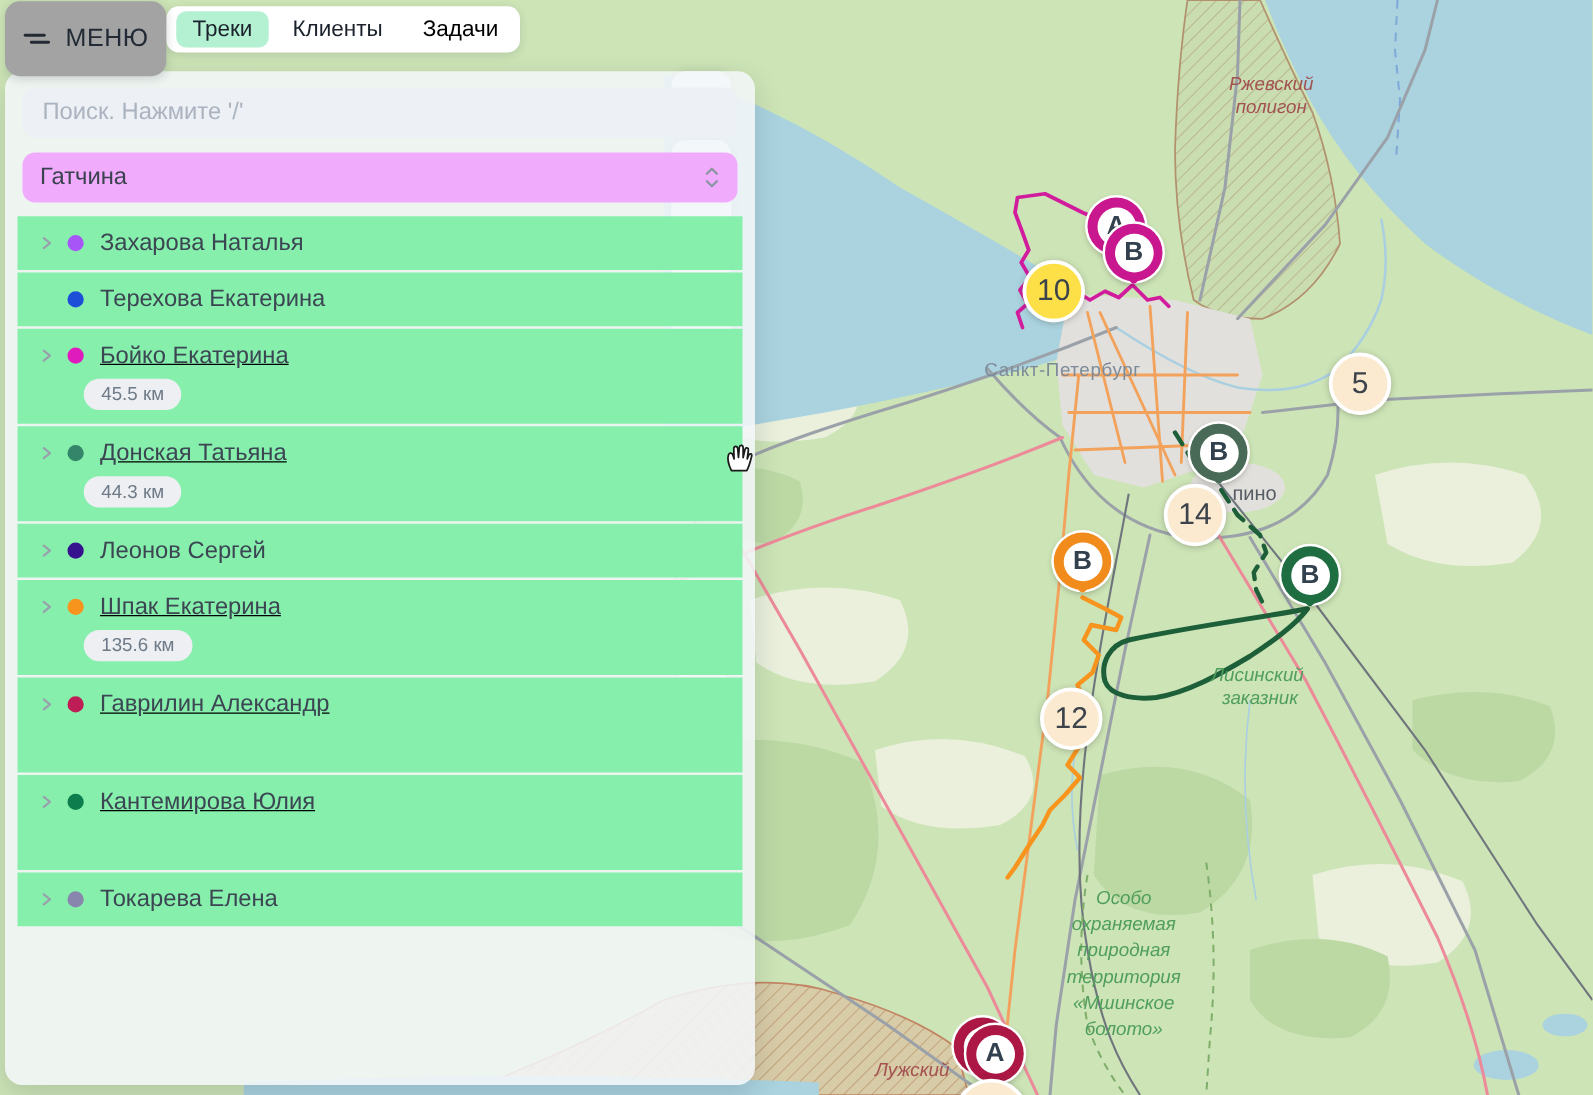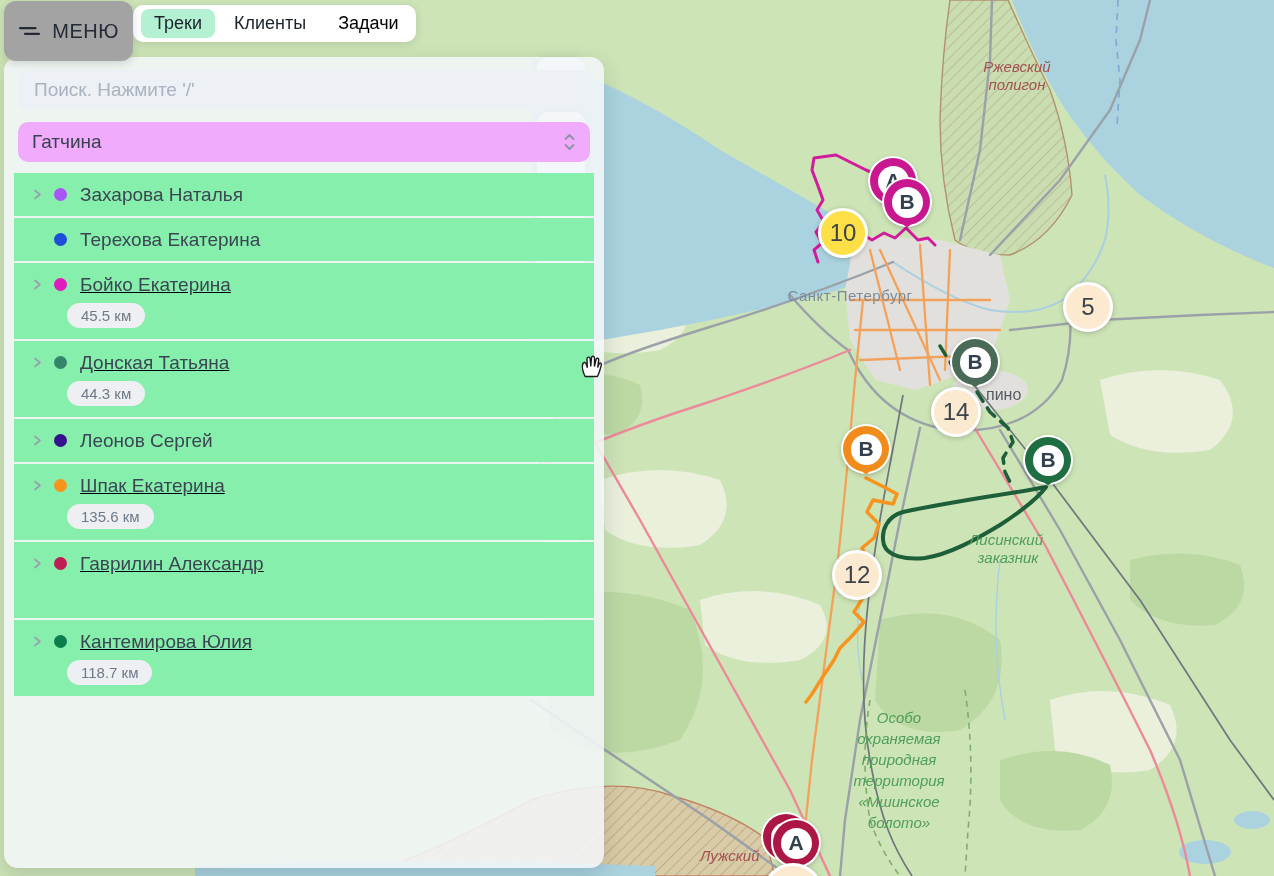--- a/index.html
+++ b/index.html
@@ -347,23 +347,31 @@
     <div class="row tall">
       <div class="row-top">
         <span class="chev">
             <svg width="12" height="13" viewBox="0 0 12 13">
               <polyline points="4,2.5 9,6.5 4,10.5" fill="none" stroke="#98a1ac" stroke-width="1.8" stroke-linecap="round" stroke-linejoin="round"></polyline>
             </svg>
           </span>
         <span class="dot" style="background: rgb(14, 125, 78);"></span>
         <span class="nm">Кантемирова Юлия</span>
       </div>
-      <div class="badge-line"><span class="badge">118.7 км</span></div>
-    </div>
-
+    </div>
+
+    <div class="row">
+      <span class="chev">
+          <svg width="12" height="13" viewBox="0 0 12 13">
+            <polyline points="4,2.5 9,6.5 4,10.5" fill="none" stroke="#98a1ac" stroke-width="1.8" stroke-linecap="round" stroke-linejoin="round"></polyline>
+          </svg>
+        </span>
+      <span class="dot" style="background: rgb(136, 134, 173);"></span>
+      <span class="nm">Токарева Елена</span>
+    </div>
 
   </div>
 </div>
 
 <div class="tool-back">
   <svg width="24" height="24" viewBox="0 0 24 24">
     <g fill="none" stroke="#3a4450" stroke-width="2" stroke-linecap="round" stroke-linejoin="round">
       <line x1="20" y1="12" x2="5" y2="12"></line>
         <polyline points="11,5.5 4.5,12 11,18.5"></polyline>
     </g>

